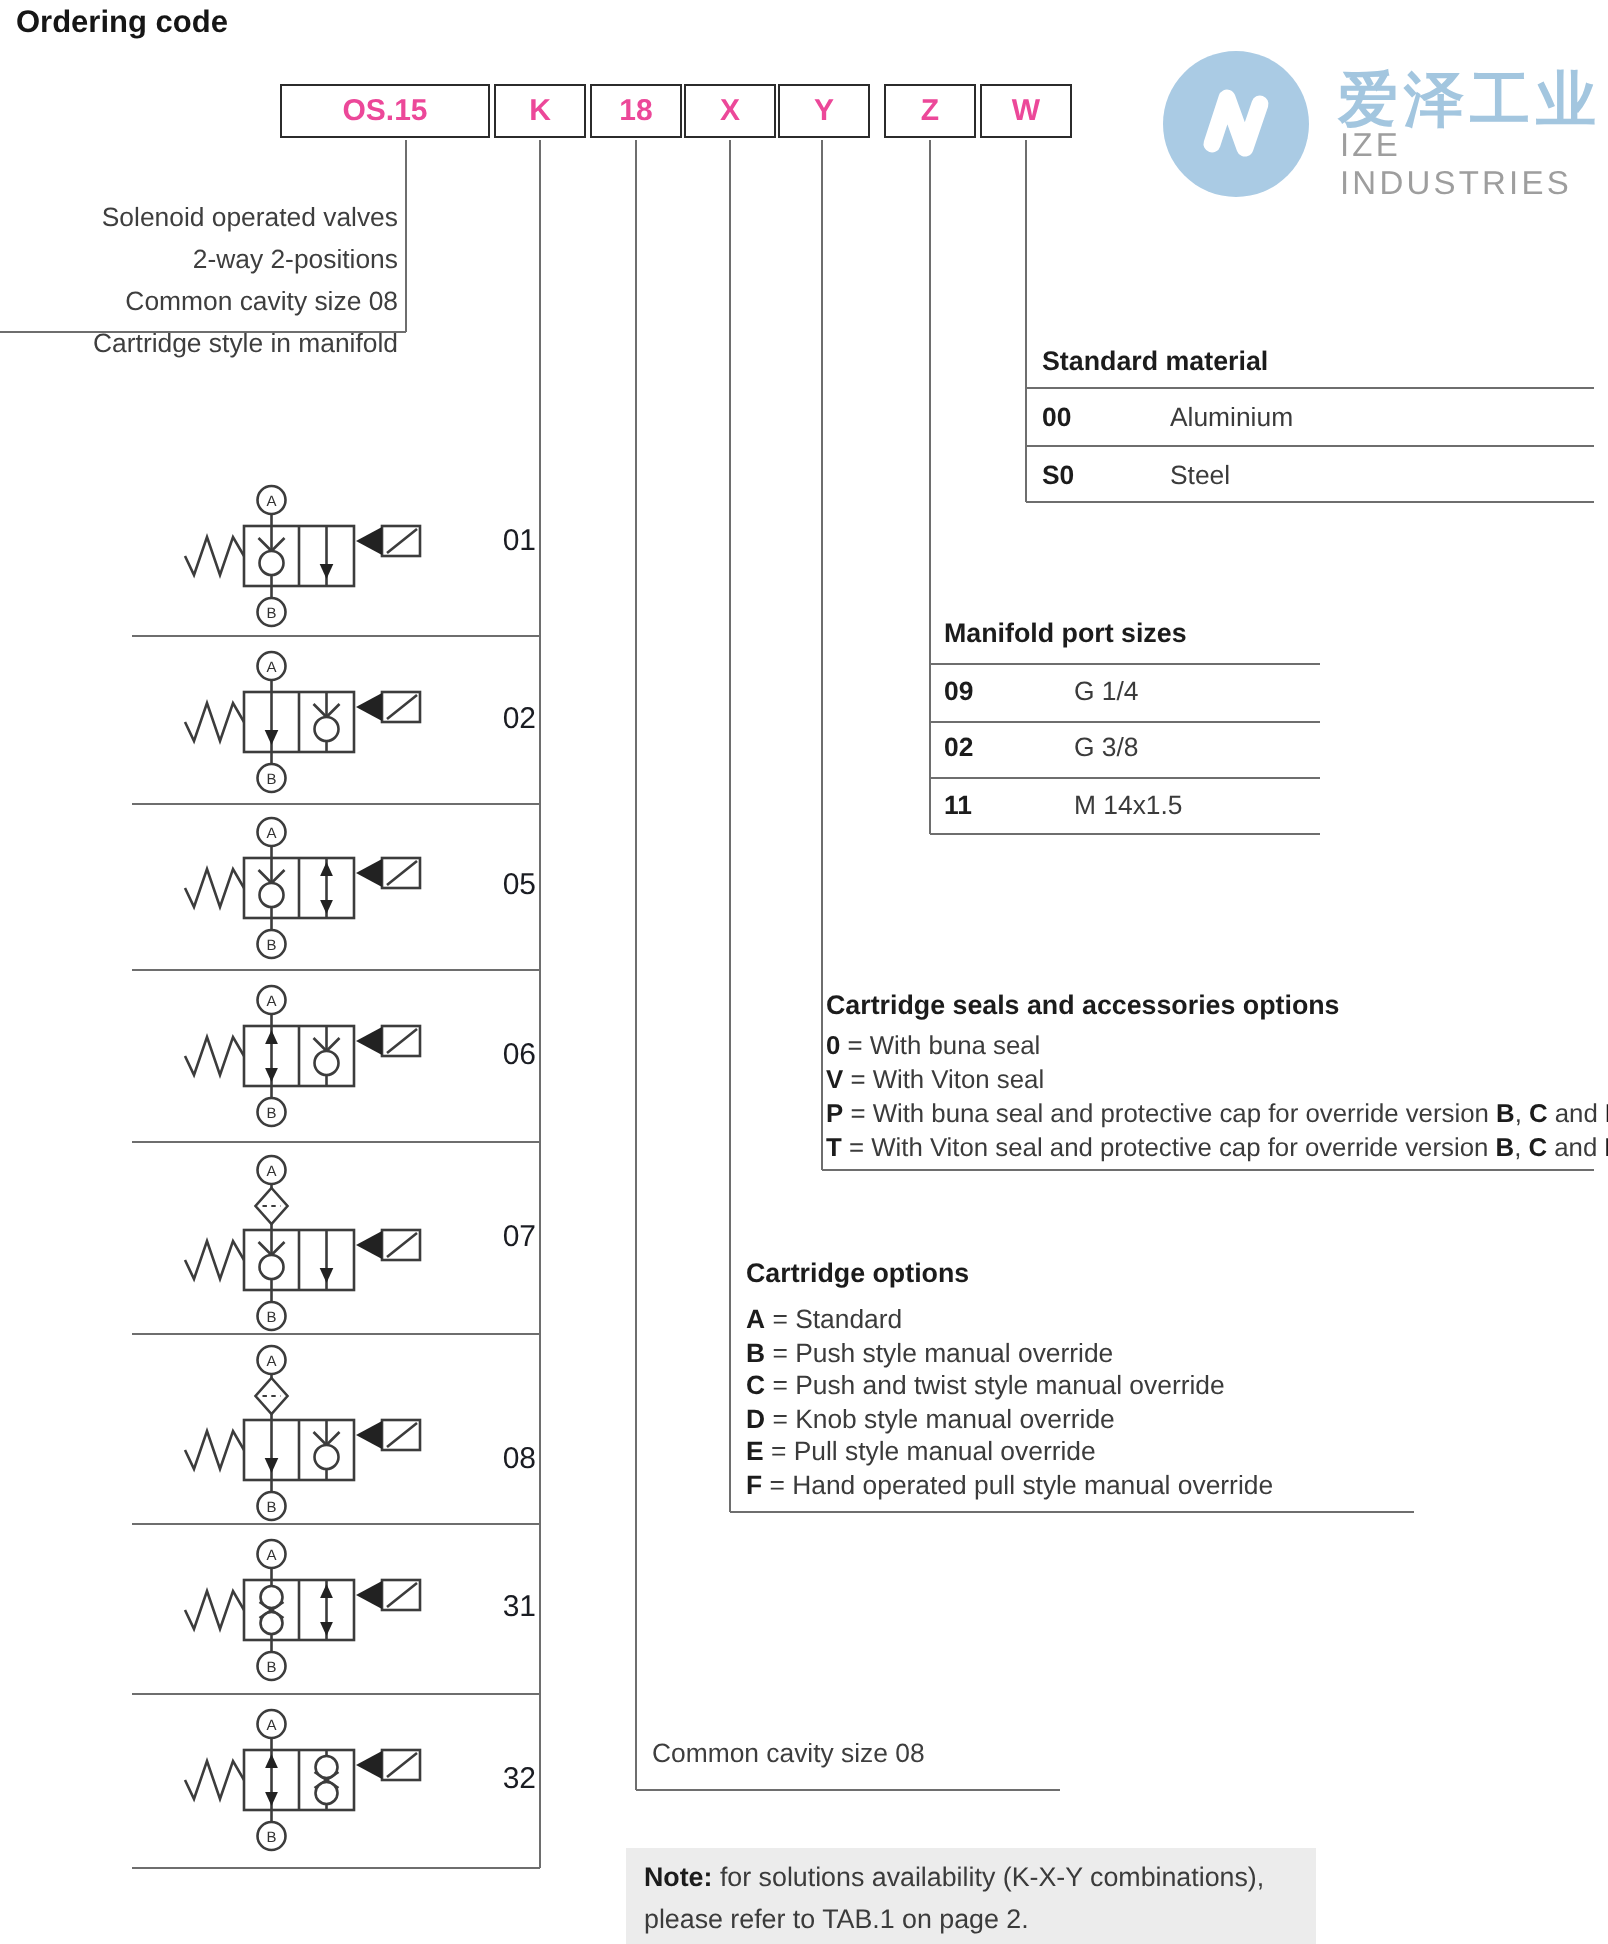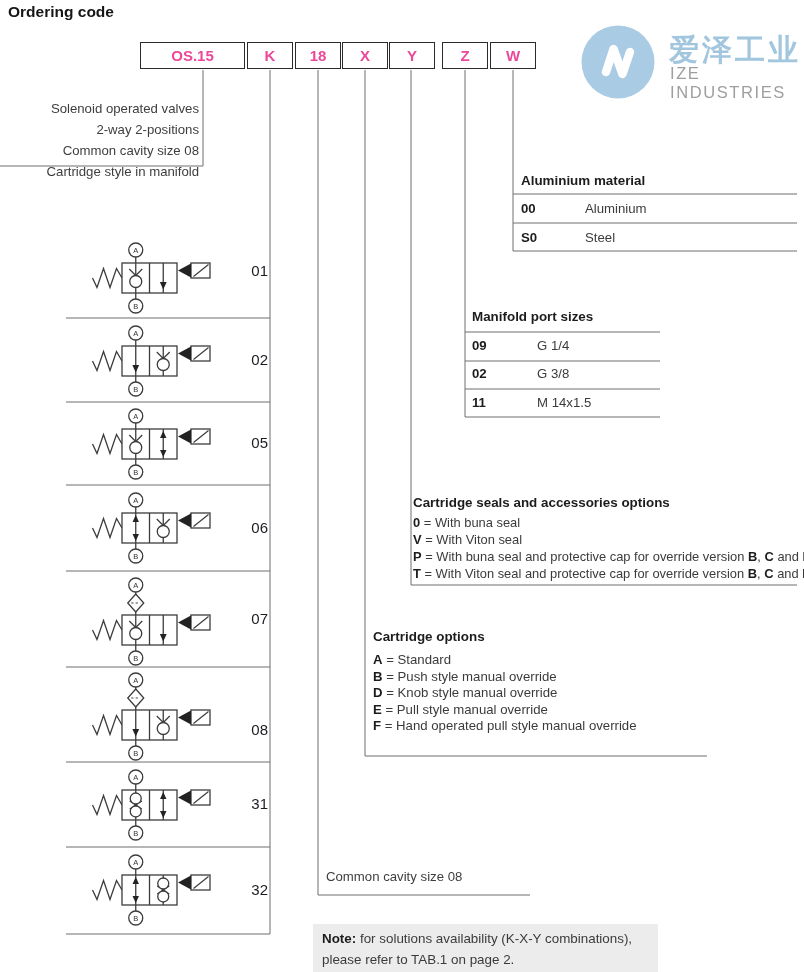--- a/index.html
+++ b/index.html
@@ -311,21 +311,21 @@
             <text x="73.75" y="30" text-anchor="middle" class="vt">A</text>
             <line x1="73.75" y1="70" x2="73.75" y2="76" class="vs"></line>
             <circle cx="73.75" cy="83" r="7" class="vw"></circle>
             <text x="73.75" y="86" text-anchor="middle" class="vt">B</text>
           </svg>
         </div>
         <div class="valve-code" style="top: 881px;">32</div>
       </div>
     </div>
 
-  <div class="abs tbl-title" style="left:521px;top:173px">Aluminium material</div>
+  <div class="abs tbl-title" style="left:521px;top:173px">Standard material</div>
   <div id="mm-rows">
       <div>
         <div class="abs tbl-code" style="left: 521px; top: 201px;">00</div>
         <div class="abs tbl-val" style="left: 585px; top: 201px;">Aluminium</div>
       </div>
       <div>
         <div class="abs tbl-code" style="left: 521px; top: 229.5px;">S0</div>
         <div class="abs tbl-val" style="left: 585px; top: 229.5px;">Steel</div>
       </div>
     </div>
@@ -351,20 +351,21 @@
       <div class="li"><b>0</b> = <span>With buna seal</span></div>
       <div class="li"><b>V</b> = <span>With Viton seal</span></div>
       <div class="li"><b>P</b> = <span>With buna seal and protective cap for override version </span><b>B</b><span>, </span><b>C</b><span> and </span><b>D</b></div>
       <div class="li"><b>T</b> = <span>With Viton seal and protective cap for override version </span><b>B</b><span>, </span><b>C</b><span> and </span><b>D</b></div>
     </div>
 
   <div class="abs tbl-title" style="left:373px;top:629px">Cartridge options</div>
   <div class="abs opt-list" style="left:373px;top:652px" id="option-items">
       <div class="li"><b>A</b> = <span>Standard</span></div>
       <div class="li"><b>B</b> = <span>Push style manual override</span></div>
+      <div class="li"><b>C</b> = <span>Push and twist style manual override</span></div>
       <div class="li"><b>D</b> = <span>Knob style manual override</span></div>
       <div class="li"><b>E</b> = <span>Pull style manual override</span></div>
       <div class="li"><b>F</b> = <span>Hand operated pull style manual override</span></div>
     </div>
 
   <div class="abs cavity">Common cavity size 08</div>
 
   <div class="abs note">
     <b>Note:</b>
     <span>for solutions availability (K-X-Y combinations),</span><br>

